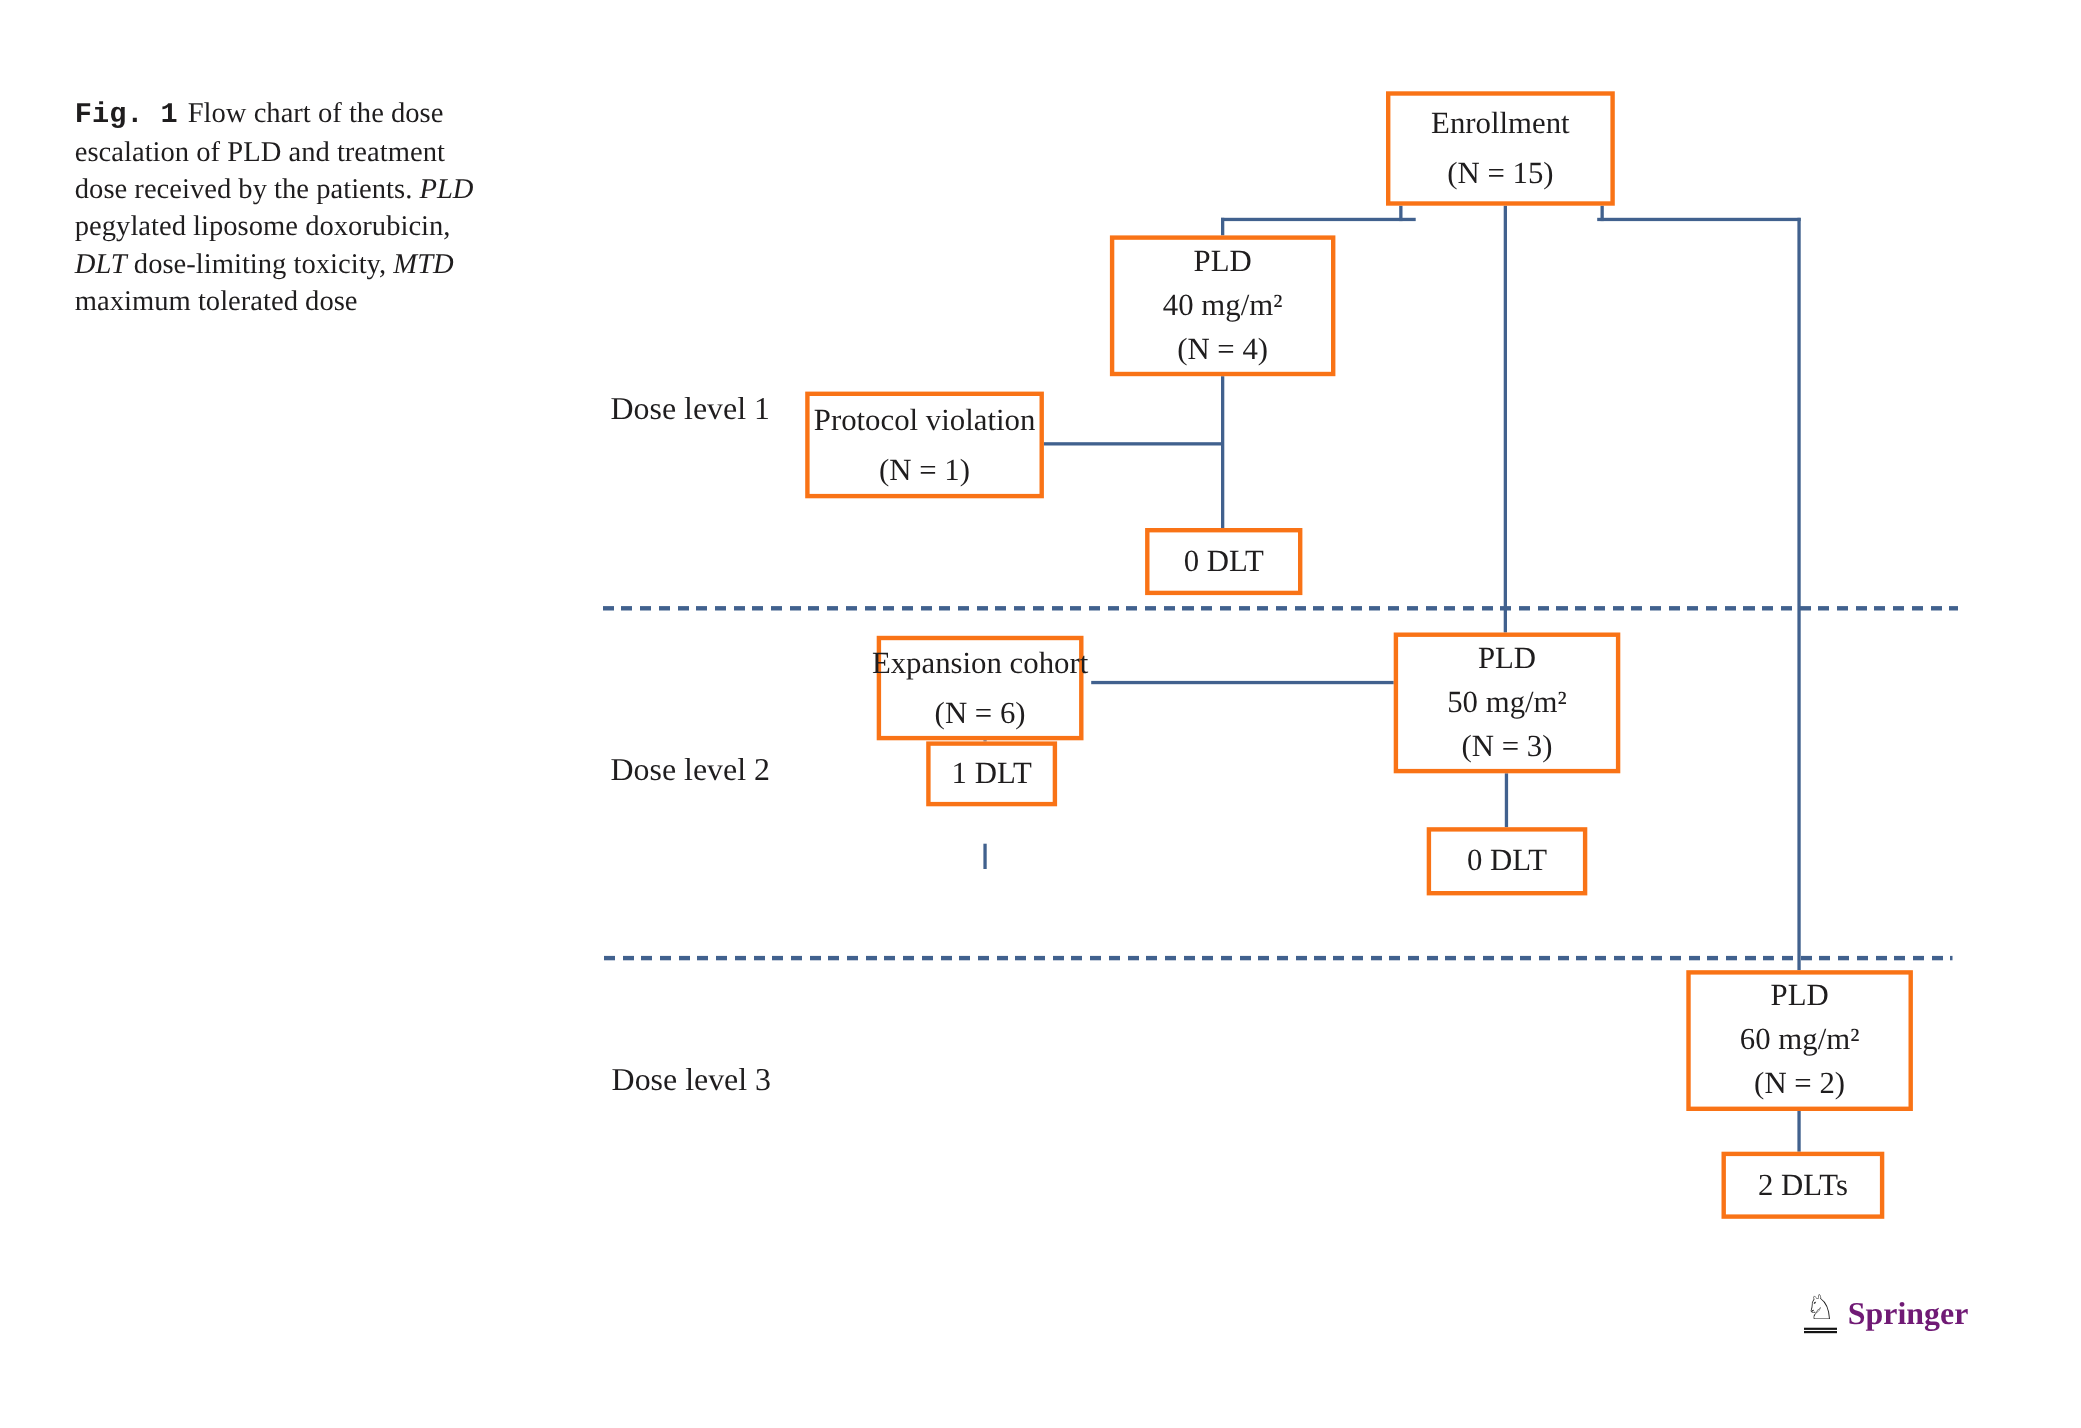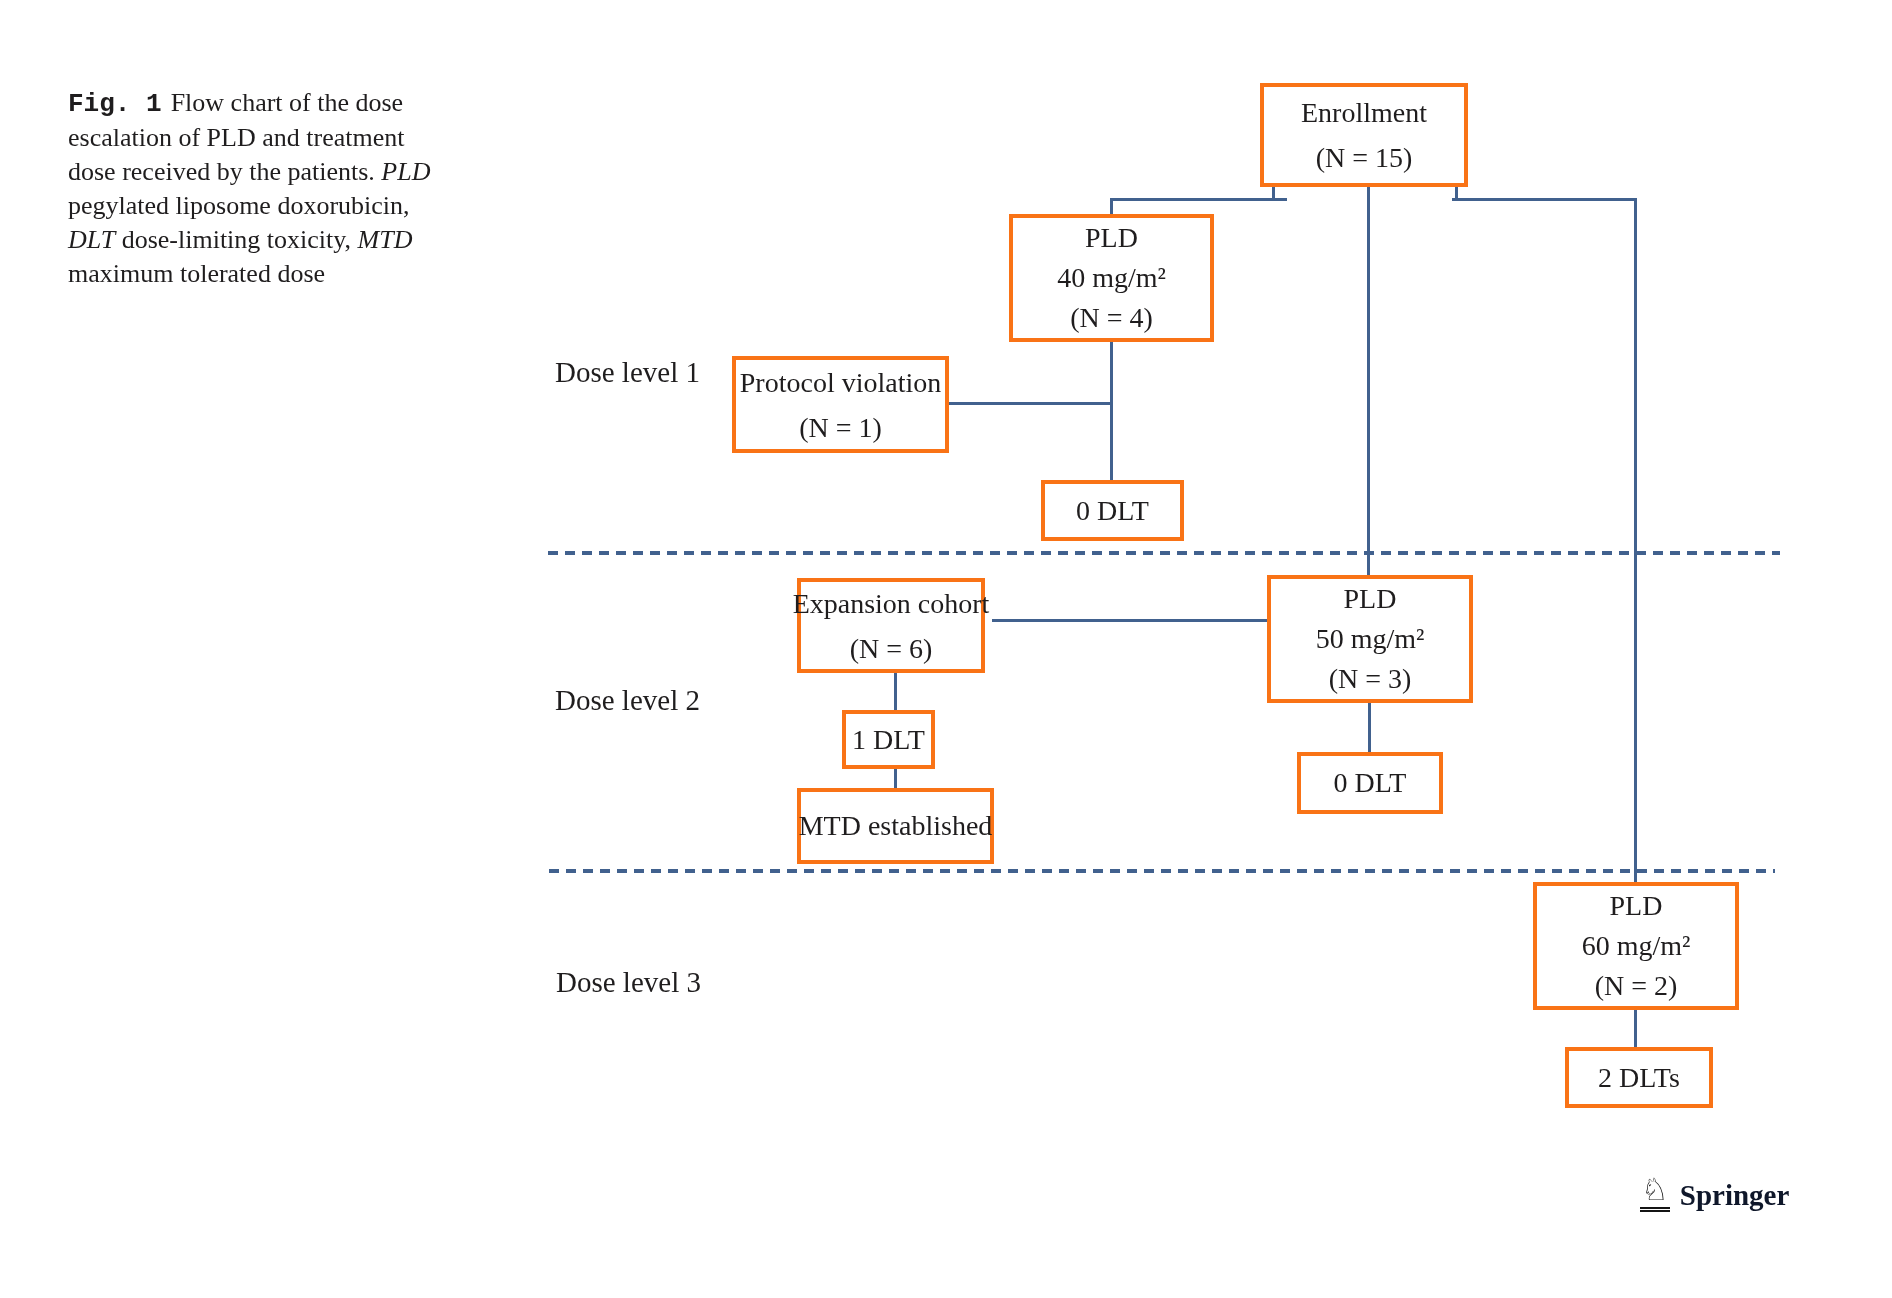--- a/index.html
+++ b/index.html
@@ -34,21 +34,21 @@
     background:repeating-linear-gradient(90deg,#41618e 0,#41618e 10px,transparent 10px,transparent 17px);
   }
   
   .dose-label{position:absolute;font-size:29px;white-space:nowrap;z-index:3;}
   
   .logo{position:absolute;left:1640px;top:1174px;display:flex;align-items:flex-end;gap:10px;z-index:3;}
   .knight{
     font-family:"DejaVu Sans",sans-serif;font-size:31px;line-height:1;color:#141414;
     border-bottom:5px double #141414;padding:0 1px 2px 1px;
   }
-  .pub{font-size:29px;font-weight:700;color:#0f172a;line-height:1.1;}
+  .pub{font-size:29px;font-weight:700;color:#701a75;line-height:1.1;}
 </style>
 </head>
 <body>
 
 <div class="page">
 
   <p class="caption"><span class="fig-label">Fig. 1</span><span>Flow chart of the dose escalation of PLD and treatment dose received by the patients. </span><i>PLD</i><span> pegylated liposome doxorubicin, </span><i>DLT</i><span> dose-limiting toxicity, </span><i>MTD</i><span> maximum tolerated dose</span></p>
 
   <div class="dash" style="left:548px;top:551px;width:1232px;"></div>
   <div class="dash" style="left:549px;top:869px;width:1226px;"></div>
@@ -92,27 +92,24 @@
     <div class="nl">Expansion cohort</div>
     <div class="nl">(N = 6)</div>
   </div>
 
   <div class="node" style="left:1267px;top:575px;width:206px;height:128px;">
     <div class="nl">PLD</div>
     <div class="nl">50 mg/m²</div>
     <div class="nl">(N = 3)</div>
   </div>
 
-  <div class="node" style="left:842px;top:710px;width:93px;height:59px;">
+  <div class="node" style="left:842px;top:674px;width:119px;height:59px;">
     <div class="nl">1 DLT</div>
   </div>
 
-  <div class="node" style="left:797px;top:788px;width:197px;height:76px;">
-    <div class="nl">MTD established</div>
-  </div>
 
   <div class="node" style="left:1297px;top:752px;width:146px;height:62px;">
     <div class="nl">0 DLT</div>
   </div>
 
   <div class="node" style="left:1533px;top:882px;width:206px;height:128px;">
     <div class="nl">PLD</div>
     <div class="nl">60 mg/m²</div>
     <div class="nl">(N = 2)</div>
   </div>

